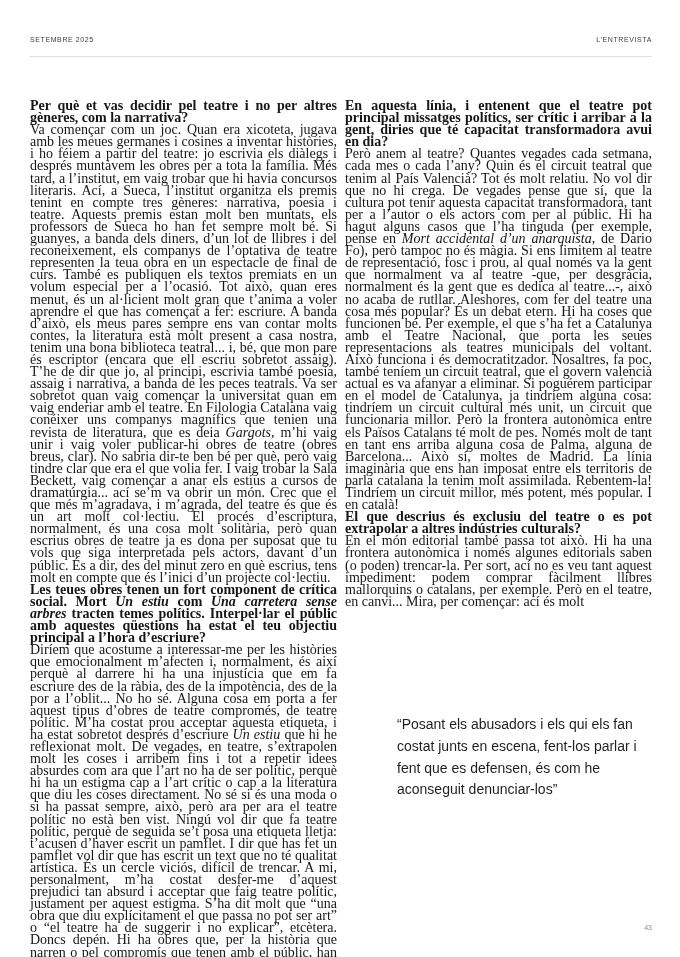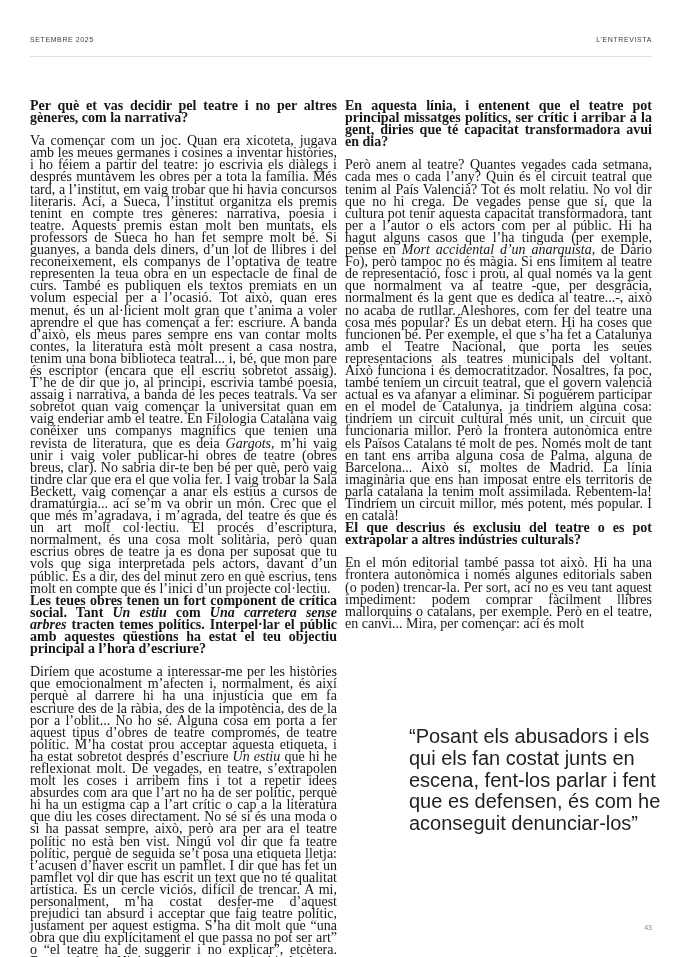--- a/index.html
+++ b/index.html
@@ -42,32 +42,32 @@
     text-align: justify;
     hyphens: auto;
     -webkit-hyphens: auto;
     color: #161616;
   }
   .col-left  { left: 30px; }
   .col-right { left: 345px; }
 
   .col p { margin: 0; }
   .q { font-weight: 700; }
-  .q + .a { margin-top: 11px; }
+  .q + .a { margin-top: 0; }
   .a { margin-left: 45px; }
   .a + .q { }
 
   .pull-quote {
     position: absolute;
     left: 393px;
     top: 710px;
     width: 260px;
-    margin: 16px;
+    margin: 4px;
     font-family: "Liberation Sans", sans-serif;
-    font-size: 20px;
+    font-size: 14px;
     line-height: 21.8px;
     font-weight: 400;
     color: #1f1f1f;
     text-align: left;
   }
 
   .page-number {
     position: absolute;
     right: 28px;
     bottom: 26px;
@@ -84,21 +84,21 @@
   <div class="masthead">
     <span>SETEMBRE 2025</span>
     <span>L’ENTREVISTA</span>
   </div>
 
   <div class="header-rule"></div>
 
   <div class="col col-left" lang="ca">
     <p class="q"><span>Per què et vas decidir pel teatre i no per altres gèneres, com la narrativa?</span></p>
     <p class="a"><span>Va començar com un joc. Quan era xicoteta, jugava amb les meues germanes i cosines a inventar històries, i ho féiem a partir del teatre: jo escrivia els diàlegs i després muntàvem les obres per a tota la família. Més tard, a l’institut, em vaig trobar que hi havia concursos literaris. Ací, a Sueca, l’institut organitza els premis tenint en compte tres gèneres: narrativa, poesia i teatre. Aquests premis estan molt ben muntats, els professors de Sueca ho han fet sempre molt bé. Si guanyes, a banda dels diners, d’un lot de llibres i del reconeixement, els companys de l’optativa de teatre representen la teua obra en un espectacle de final de curs. També es publiquen els textos premiats en un volum especial per a l’ocasió. Tot això, quan eres menut, és un al·licient molt gran que t’anima a voler aprendre el que has començat a fer: escriure. A banda d’això, els meus pares sempre ens van contar molts contes, la literatura està molt present a casa nostra, tenim una bona biblioteca teatral... i, bé, que mon pare és escriptor (encara que ell escriu sobretot assaig). T’he de dir que jo, al principi, escrivia també poesia, assaig i narrativa, a banda de les peces teatrals. Va ser sobretot quan vaig començar la universitat quan em vaig enderiar amb el teatre. En Filologia Catalana vaig conéixer uns companys magnífics que tenien una revista de literatura, que es deia </span><span style="font-style: italic;">Gargots</span><span>, m’hi vaig unir i vaig voler publicar-hi obres de teatre (obres breus, clar). No sabria dir-te ben bé per què, però vaig tindre clar que era el que volia fer. I vaig trobar la Sala Beckett, vaig començar a anar els estius a cursos de dramatúrgia... ací se’m va obrir un món. Crec que el que més m’agradava, i m’agrada, del teatre és que és un art molt col·lectiu. El procés d’escriptura, normalment, és una cosa molt solitària, però quan escrius obres de teatre ja es dona per suposat que tu vols que siga interpretada pels actors, davant d’un públic. És a dir, des del minut zero en què escrius, tens molt en compte que és l’inici d’un projecte col·lectiu.</span></p>
-    <p class="q"><span>Les teues obres tenen un fort component de crítica social. Tant </span><span style="font-style: italic;">Un estiu</span><span> com </span><span style="font-style: italic;">Una carretera sense arbres</span><span> tracten temes polítics. Interpel·lar el públic amb aquestes qüestions ha estat el teu objectiu principal a l’hora d’escriure?</span></p>
+    <p class="q"><span>Les teues obres tenen un fort component de crítica social. Mort </span><span style="font-style: italic;">Un estiu</span><span> com </span><span style="font-style: italic;">Una carretera sense arbres</span><span> tracten temes polítics. Interpel·lar el públic amb aquestes qüestions ha estat el teu objectiu principal a l’hora d’escriure?</span></p>
     <p class="a"><span>Diríem que acostume a interessar-me per les històries que emocionalment m’afecten i, normalment, és així perquè al darrere hi ha una injustícia que em fa escriure des de la ràbia, des de la impotència, des de la por a l’oblit... No ho sé. Alguna cosa em porta a fer aquest tipus d’obres de teatre compromés, de teatre polític. M’ha costat prou acceptar aquesta etiqueta, i ha estat sobretot després d’escriure </span><span style="font-style: italic;">Un estiu</span><span> que hi he reflexionat molt. De vegades, en teatre, s’extrapolen molt les coses i arribem fins i tot a repetir idees absurdes com ara que l’art no ha de ser polític, perquè hi ha un estigma cap a l’art crític o cap a la literatura que diu les coses directament. No sé si és una moda o si ha passat sempre, això, però ara per ara el teatre polític no està ben vist. Ningú vol dir que fa teatre polític, perquè de seguida se’t posa una etiqueta lletja: t’acusen d’haver escrit un pamflet. I dir que has fet un pamflet vol dir que has escrit un text que no té qualitat artística. És un cercle viciós, difícil de trencar. A mi, personalment, m’ha costat desfer-me d’aquest prejudici tan absurd i acceptar que faig teatre polític, justament per aquest estigma. S’ha dit molt que “una obra que diu explícitament el que passa no pot ser art” o “el teatre ha de suggerir i no explicar”, etcètera. Doncs depén. Hi ha obres que, per la història que narren o pel compromís que tenen amb el públic, han de ser explícites per força. Han de parlar directament i no suggerir. Cada història és un món i hi ha històries que et demanen un posicionament com a autor a crits. Encara que, de fet, sempre hi ha un posicionament, no?, encara que l’amagues. El tema ja és un posicionament. El que vull dir amb tot això és que les històries s’escriuen des de molts angles i cal reivindicar que sí, que tu pots fer art i pots fer política alhora. Que el teatre polític és art i que pot ser tant o més “sublim” que el teatre que no és polític.</span></p>
   </div>
 
   <div class="col col-right" lang="ca">
     <p class="q"><span>En aquesta línia, i entenent que el teatre pot principal missatges polítics, ser crític i arribar a la gent, diries que té capacitat transformadora avui en dia?</span></p>
     <p class="a"><span>Però anem al teatre? Quantes vegades cada setmana, cada mes o cada l’any? Quin és el circuit teatral que tenim al País Valencià? Tot és molt relatiu. No vol dir que no hi crega. De vegades pense que sí, que la cultura pot tenir aquesta capacitat transformadora, tant per a l’autor o els actors com per al públic. Hi ha hagut alguns casos que l’ha tinguda (per exemple, pense en </span><span style="font-style: italic;">Mort accidental d’un anarquista</span><span>, de Dario Fo), però tampoc no és màgia. Si ens limitem al teatre de representació, fosc i prou, al qual només va la gent que normalment va al teatre -que, per desgràcia, normalment és la gent que es dedica al teatre...-, això no acaba de rutllar. Aleshores, com fer del teatre una cosa més popular? És un debat etern. Hi ha coses que funcionen bé. Per exemple, el que s’ha fet a Catalunya amb el Teatre Nacional, que porta les seues representacions als teatres municipals del voltant. Això funciona i és democratitzador. Nosaltres, fa poc, també teníem un circuit teatral, que el govern valencià actual es va afanyar a eliminar. Si poguérem participar en el model de Catalunya, ja tindríem alguna cosa: tindríem un circuit cultural més unit, un circuit que funcionaria millor. Però la frontera autonòmica entre els Països Catalans té molt de pes. Només molt de tant en tant ens arriba alguna cosa de Palma, alguna de Barcelona... Això sí, moltes de Madrid. La línia imaginària que ens han imposat entre els territoris de parla catalana la tenim molt assimilada. Rebentem-la! Tindríem un circuit millor, més potent, més popular. I en català!</span></p>
     <p class="q"><span>El que descrius és exclusiu del teatre o es pot extrapolar a altres indústries culturals?</span></p>
     <p class="a"><span>En el món editorial també passa tot això. Hi ha una frontera autonòmica i només algunes editorials saben (o poden) trencar-la. Per sort, ací no es veu tant aquest impediment: podem comprar fàcilment llibres mallorquins o catalans, per exemple. Però en el teatre, en canvi... Mira, per començar: ací és molt</span></p>
   </div>
 

